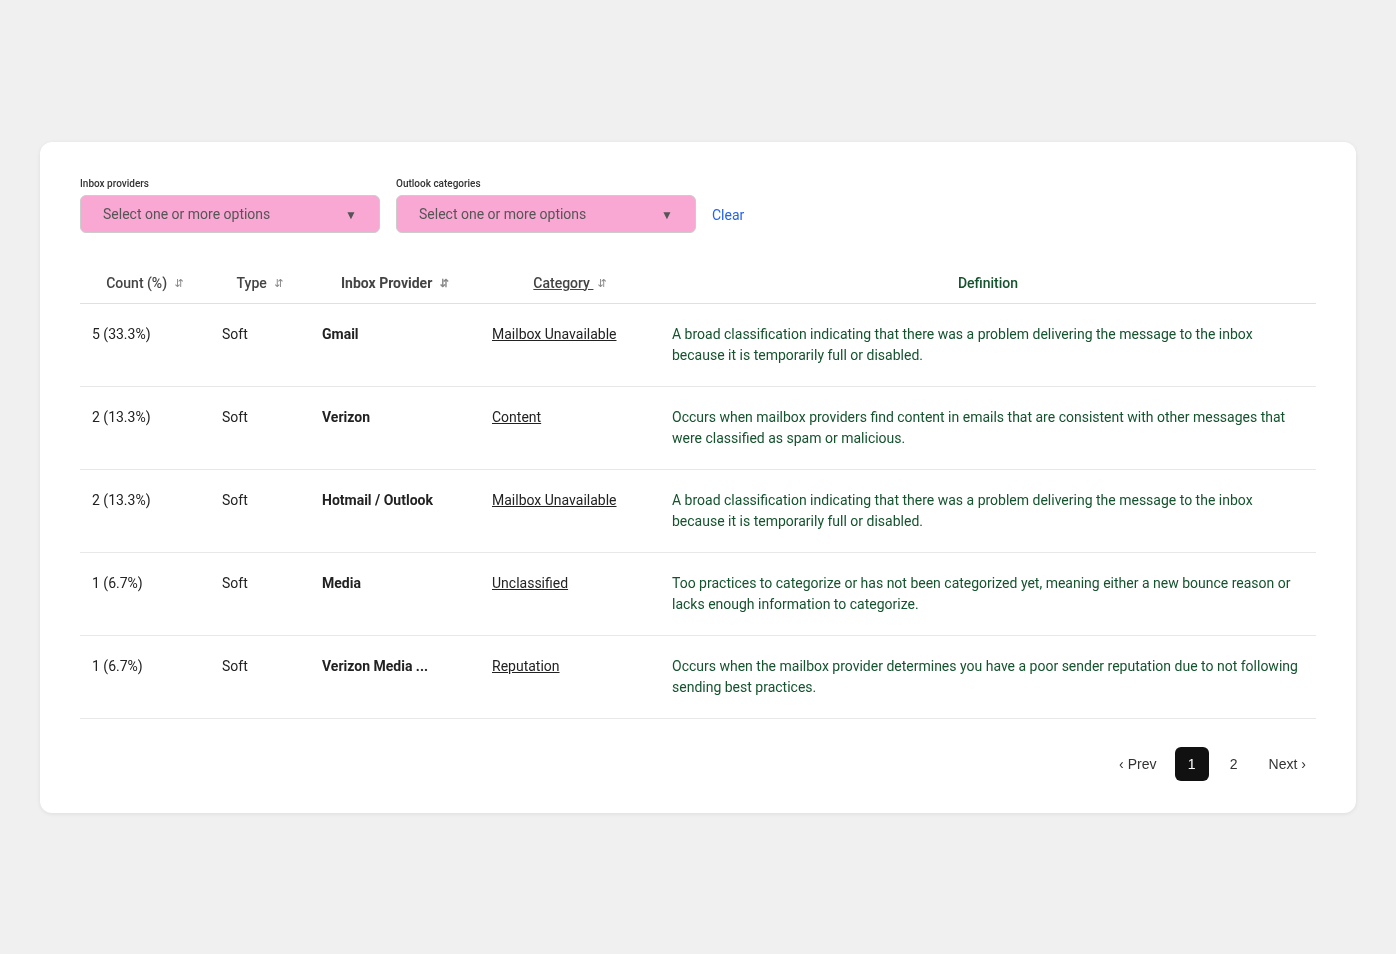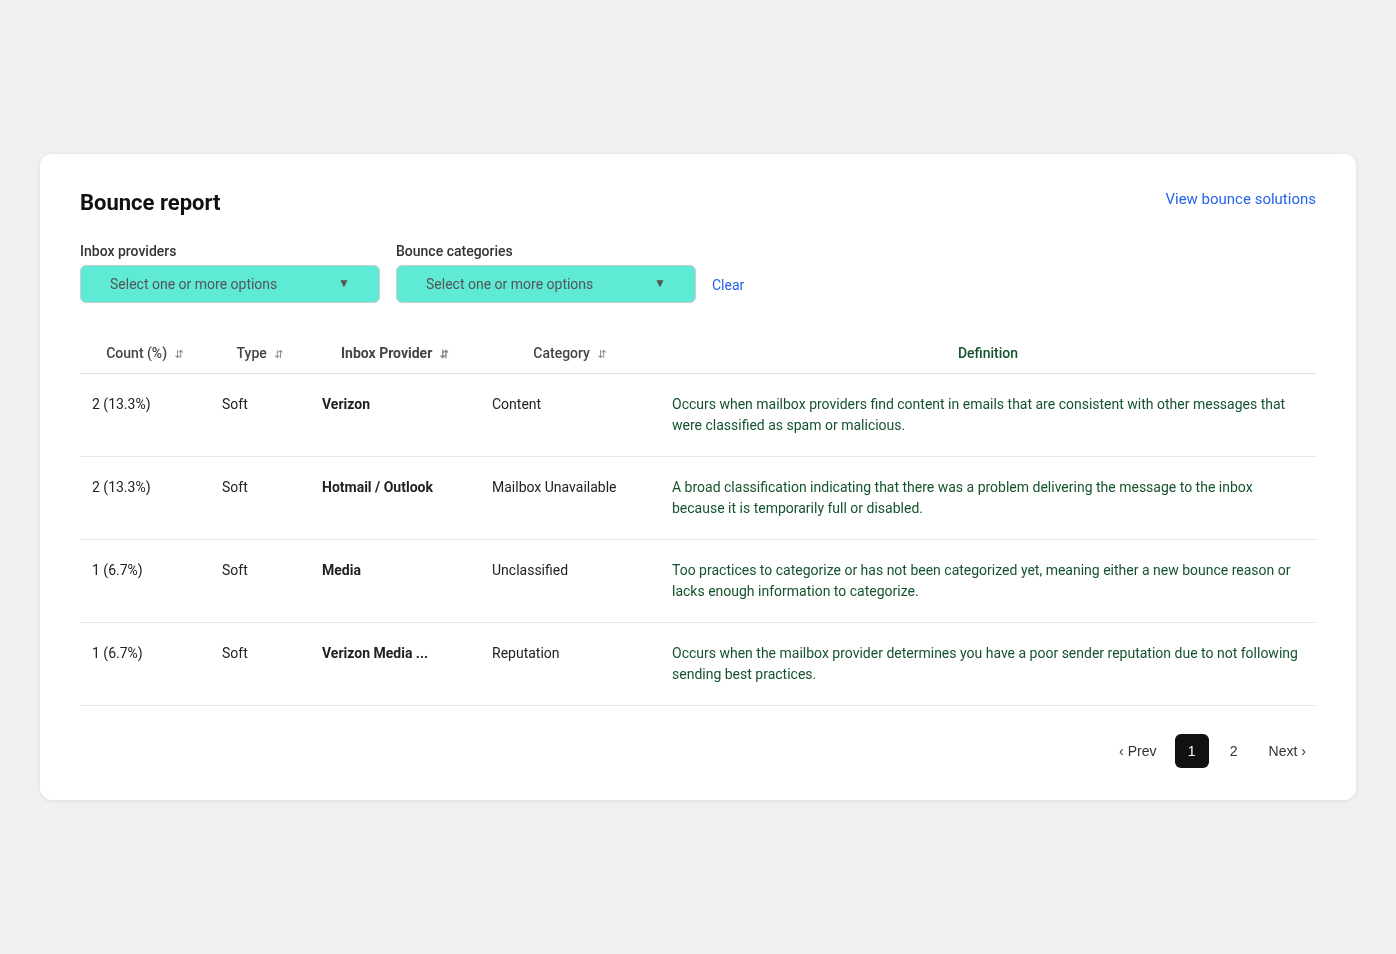--- a/index.html
+++ b/index.html
@@ -42,33 +42,33 @@
       align-items: flex-end;
       gap: 16px;
       margin-bottom: 32px;
     }
     .filter-group {
       display: flex;
       flex-direction: column;
       gap: 6px;
     }
     .filter-label {
-      font-size: 14px;
+      font-size: 10px;
       color: #333;
       font-weight: 500;
     }
     .filter-select {
       display: flex;
-      align-items: flex-start;
+      align-items: flex-end;
       justify-content: space-between;
       border: 1.5px solid #ccc;
       border-radius: 6px;
-      padding: 10px 29px;
-      cursor: pointer;
-      background: #5eead4;
+      padding: 10px 22px;
+      cursor: pointer;
+      background: #f9a8d4;
       min-width: 300px;
       font-size: 14px;
       color: #555;
       user-select: none;
     }
     .filter-select .chevron {
       font-size: 12px;
       color: #555;
       margin-left: 12px;
     }
@@ -110,21 +110,21 @@
     }
     tbody td {
       padding: 20px 12px;
       vertical-align: top;
       color: #222;
       line-height: 1.5;
     }
     .col-count { width: 130px; }
     .col-type { width: 100px; }
     .col-provider { width: 170px; font-weight: bold; }
-    .col-category { width: 180px; }
+    .col-category { width: 180px; text-decoration: underline; }
     .col-definition { width: auto; color: #14532d; }
     .pagination {
       display: flex;
       justify-content: flex-end;
       align-items: center;
       gap: 8px;
       margin-top: 28px;
     }
     .pagination-btn {
       display: flex;
@@ -153,35 +153,31 @@
     }
     .pagination-page.active {
       background: #111;
       color: #fff;
     }
   </style>
 </head>
 <body>
 
 <div class="card">
-  <div class="header-row">
-    <h1 class="page-title">Bounce report</h1>
-    <a class="view-solutions-link">View bounce solutions</a>
-  </div>
 
   <div class="filters-row">
     <div class="filter-group">
       <label class="filter-label">Inbox providers</label>
       <div class="filter-select">
         <span>Select one or more options</span>
         <span class="chevron">▼</span>
       </div>
     </div>
     <div class="filter-group">
-      <label class="filter-label">Bounce categories</label>
+      <label class="filter-label">Outlook categories</label>
       <div class="filter-select">
         <span>Select one or more options</span>
         <span class="chevron">▼</span>
       </div>
     </div>
     <a class="clear-link">Clear</a>
   </div>
 
   <table>
     <thead>
@@ -195,20 +191,27 @@
         <th class="col-provider">
           Inbox Provider <span class="sort-icon">⇵</span>
         </th>
         <th class="col-category">
           Category <span class="sort-icon">⇵</span>
         </th>
         <th class="col-definition">Definition</th>
       </tr>
     </thead>
     <tbody id="table-body">
+    <tr>
+      <td class="col-count">5 (33.3%)</td>
+      <td class="col-type">Soft</td>
+      <td class="col-provider">Gmail</td>
+      <td class="col-category">Mailbox Unavailable</td>
+      <td class="col-definition">A broad classification indicating that there was a problem delivering the message to the inbox because it is temporarily full or disabled.</td>
+    </tr>
         <tr>
       <td class="col-count">2 (13.3%)</td>
       <td class="col-type">Soft</td>
       <td class="col-provider">Verizon</td>
       <td class="col-category">Content</td>
       <td class="col-definition">Occurs when mailbox providers find content in emails that are consistent with other messages that were classified as spam or malicious.</td>
     </tr>
         <tr>
       <td class="col-count">2 (13.3%)</td>
       <td class="col-type">Soft</td>

